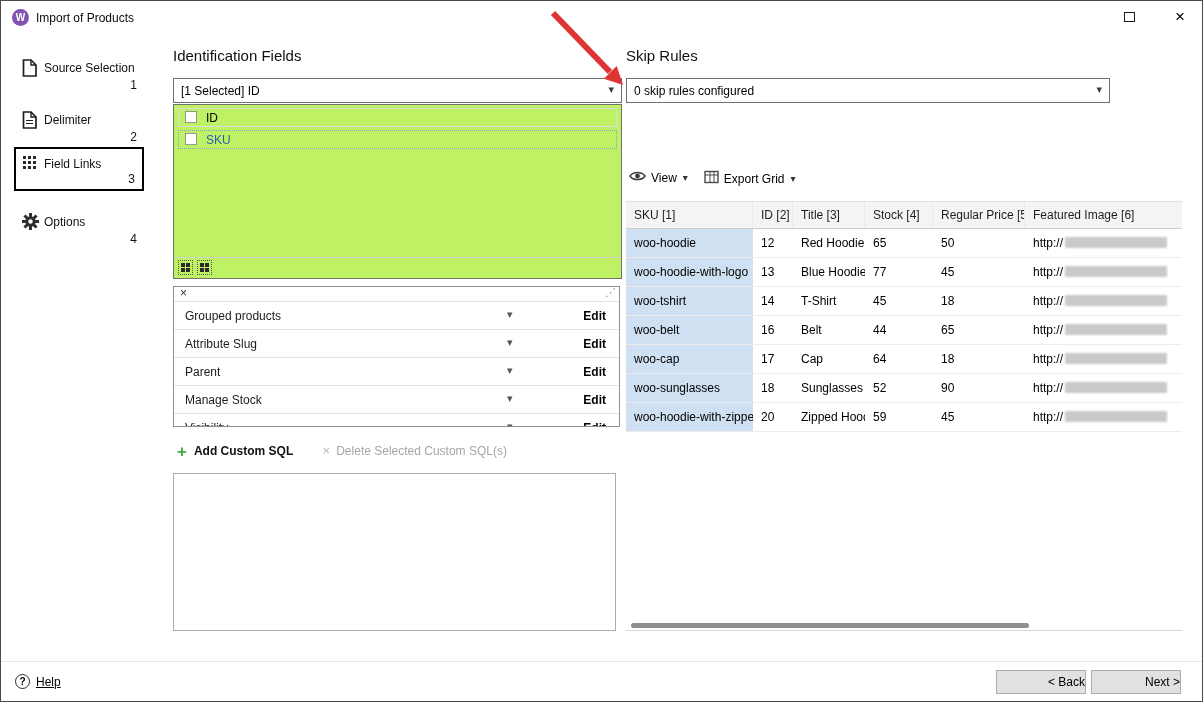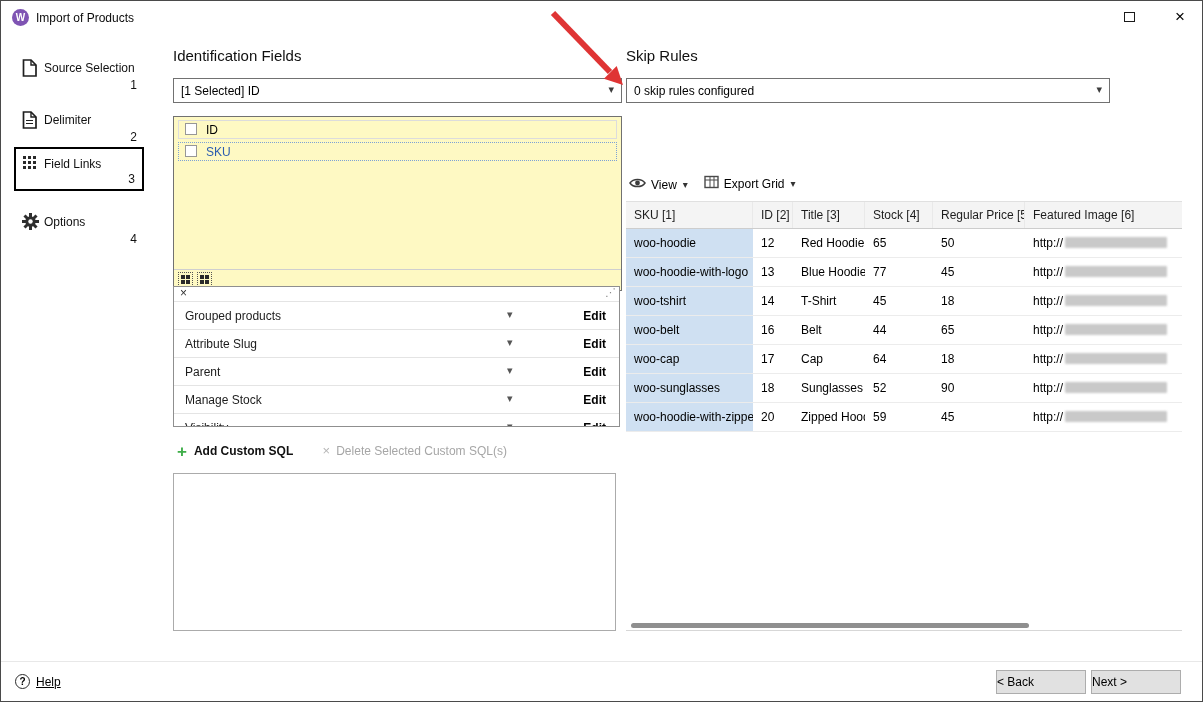--- a/index.html
+++ b/index.html
@@ -22,21 +22,21 @@
   .snum{position:absolute;right:7px;bottom:3px;color:#111}
 
   .h1{position:absolute;font-size:15px;color:#0f0f0f}
 
   
   .dd{position:absolute;height:25px;border:1px solid #717171;background:#fff;cursor:pointer}
   .ddtxt{position:absolute;left:7px;top:5px;white-space:nowrap}
   .ddarr{position:absolute;right:7px;top:4px;font-size:11px;color:#3d3d3d}
 
   
-  .listbox{position:absolute;left:172px;top:115px;width:449px;height:175px;border:1px solid #717171;background:#fef9c3}
+  .listbox{position:absolute;left:172px;top:103px;width:449px;height:175px;border:1px solid #717171;background:#bef264}
   .opt{position:relative;height:19px;line-height:18px;margin:3px 4px 0 4px;border:1px solid #dcdcdc;padding-left:27px;cursor:pointer}
   .opt.sel{border:1px dotted #7da2d6;color:#2b5cb0}
   .cb{position:absolute;left:6px;top:2px;width:12px;height:12px;border:1px solid #979797;background:#fff}
   .lb-bottom{position:absolute;left:0;right:0;bottom:0;height:21px;border-top:1px solid #cfcfcf;padding:2px 0 0 4px}
   .gicon{display:inline-block;width:15px;height:15px;border:1px dotted #555;margin-right:4px;position:relative;vertical-align:top;cursor:pointer}
   .gicon::before{content:"";position:absolute;left:2px;top:2px;width:4px;height:4px;background:#2a2a2a;
     box-shadow:5px 0 0 #2a2a2a,0 5px 0 #2a2a2a,5px 5px 0 #2a2a2a}
 
   
   .panel{position:absolute;left:172px;top:285px;width:447px;height:141px;border:1px solid #8f8f8f;background:#fff;overflow:hidden}
@@ -50,21 +50,21 @@
 
   
   .sqlbar{position:absolute;left:176px;top:441px;height:20px;white-space:nowrap}
   .addsql{display:inline-block;font-weight:bold;color:#111;cursor:pointer}
   .plus{color:#3fae49;font-size:17px;font-weight:bold;vertical-align:-2px;margin-right:7px}
   .delsql{display:inline-block;margin-left:26px;color:#a6a6a6}
   .delx{font-size:13px;margin-right:6px;color:#b5b5b5}
   .sqlbox{position:absolute;left:172px;top:472px;width:443px;height:158px;border:1px solid #ababab;background:#fff}
 
   
-  .toolbar{position:absolute;left:628px;top:169px;height:22px;display:flex;align-items:flex-end}
+  .toolbar{position:absolute;left:628px;top:169px;height:22px;display:flex;align-items:flex-start}
   .tbtn{display:inline-flex;align-items:center;gap:5px;margin-right:16px;cursor:pointer}
   .car{font-size:10px;color:#333;margin-left:1px}
 
   .grid{position:absolute;left:625px;top:200px;width:556px}
   .ghead{display:flex;height:28px;background:#f4f4f4;border-top:1px solid #e0e0e0;border-bottom:1px solid #cdcdcd}
   .hc{line-height:27px;padding-left:8px;color:#1d1d1d;border-right:1px solid #e9e9e9;overflow:hidden;white-space:nowrap}
   .grow{display:flex;height:29px;border-bottom:1px solid #ececec;font-weight:normal;cursor:pointer}
   .c{line-height:28px;padding-left:8px;overflow:hidden;white-space:nowrap}
   .c0{width:127px}.c1{width:40px}.c2{width:72px}.c3{width:68px}.c4{width:92px}.c5{flex:1}
   .grow .c0{background:#cfe0f2}
@@ -73,21 +73,21 @@
 
   .hscroll{position:absolute;left:630px;top:622px;width:398px;height:5px;background:#8f8f8f;border-radius:3px;cursor:pointer}
   .grid-bottomline{position:absolute;left:625px;top:629px;width:556px;border-top:1px solid #d7d7d7}
 
   
   .footline{position:absolute;left:0;top:660px;width:1203px;border-top:1px solid #e8e8e8}
   .help{position:absolute;left:14px;top:673px;display:flex;align-items:center;gap:6px;cursor:pointer}
   .qicon{width:15px;height:15px;border:1px solid #2b2b2b;border-radius:50%;font-size:10px;font-weight:bold;text-align:center;line-height:13px}
   .htxt{text-decoration:underline;color:#000000}
   .wbtn{position:absolute;top:669px;width:90px;height:24px;background:#e1e1e1;border:1px solid #adadad;
-    text-align:left;line-height:22px;font-size:12px;cursor:pointer}
+    text-align:right;line-height:22px;font-size:12px;cursor:pointer}
   .btn-back{left:995px}
   .btn-next{left:1090px}
 
   .arrow-svg{position:absolute;left:542px;top:8px;z-index:40;pointer-events:none}
 </style>
 </head>
 <body>
 
 <div class="window">
 

